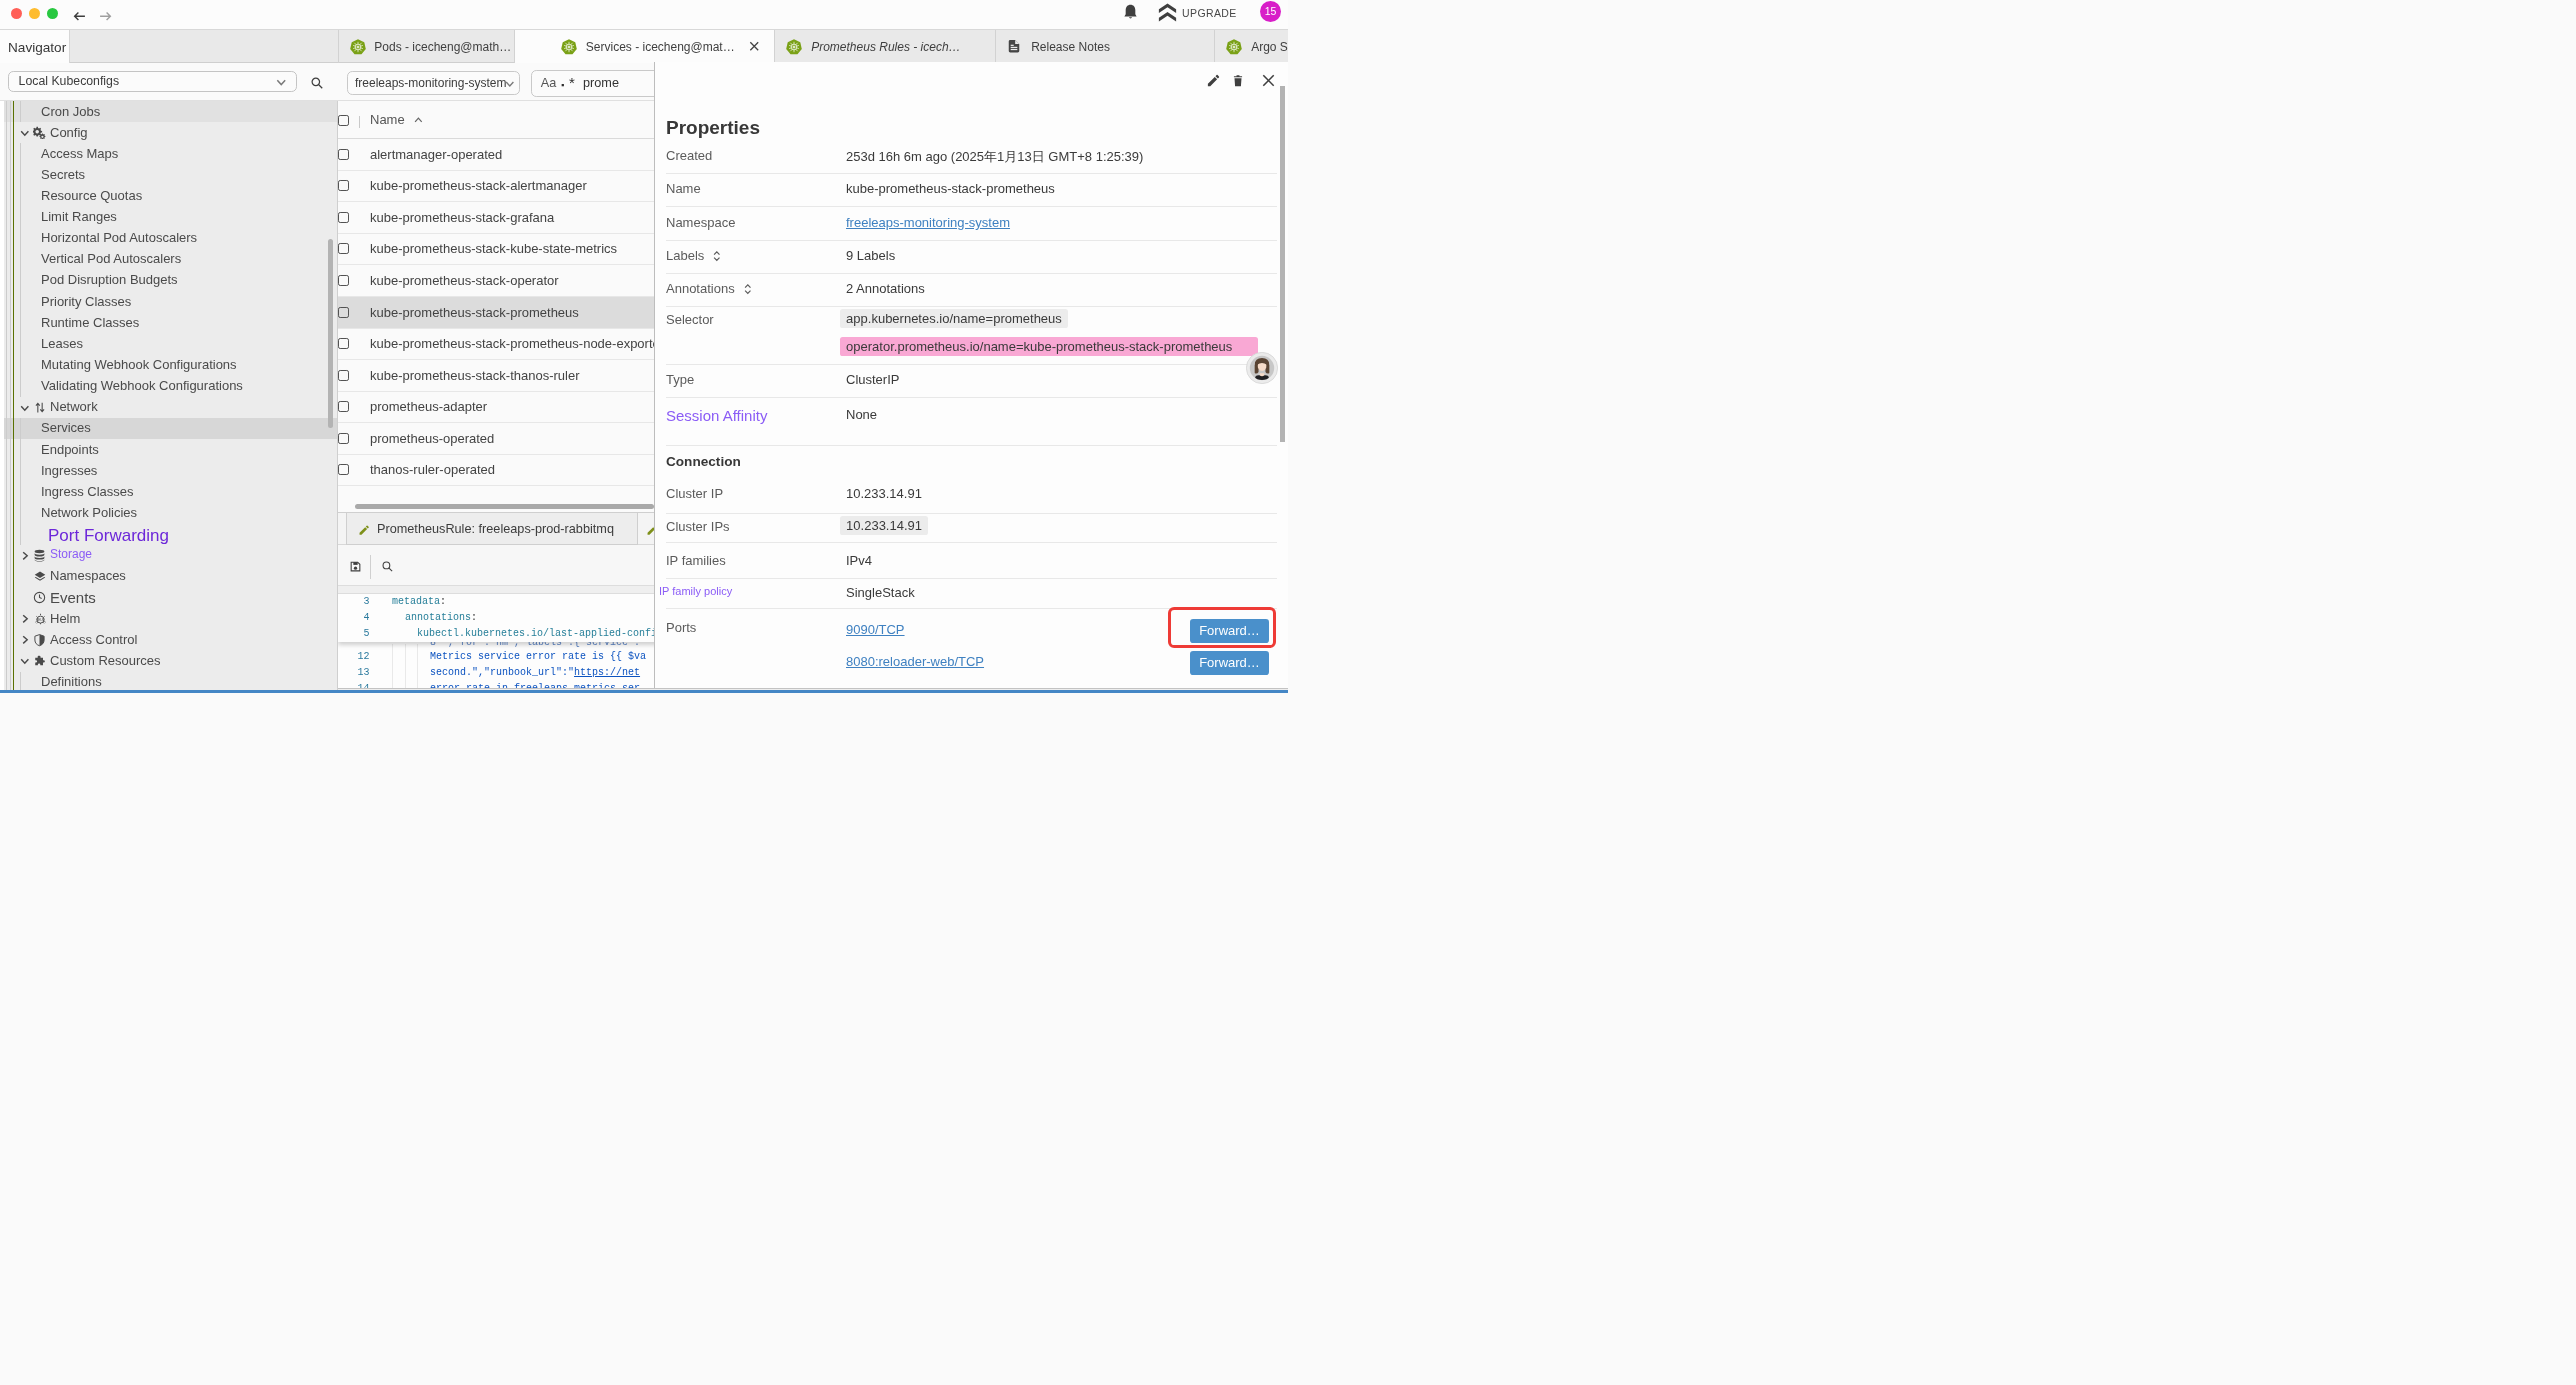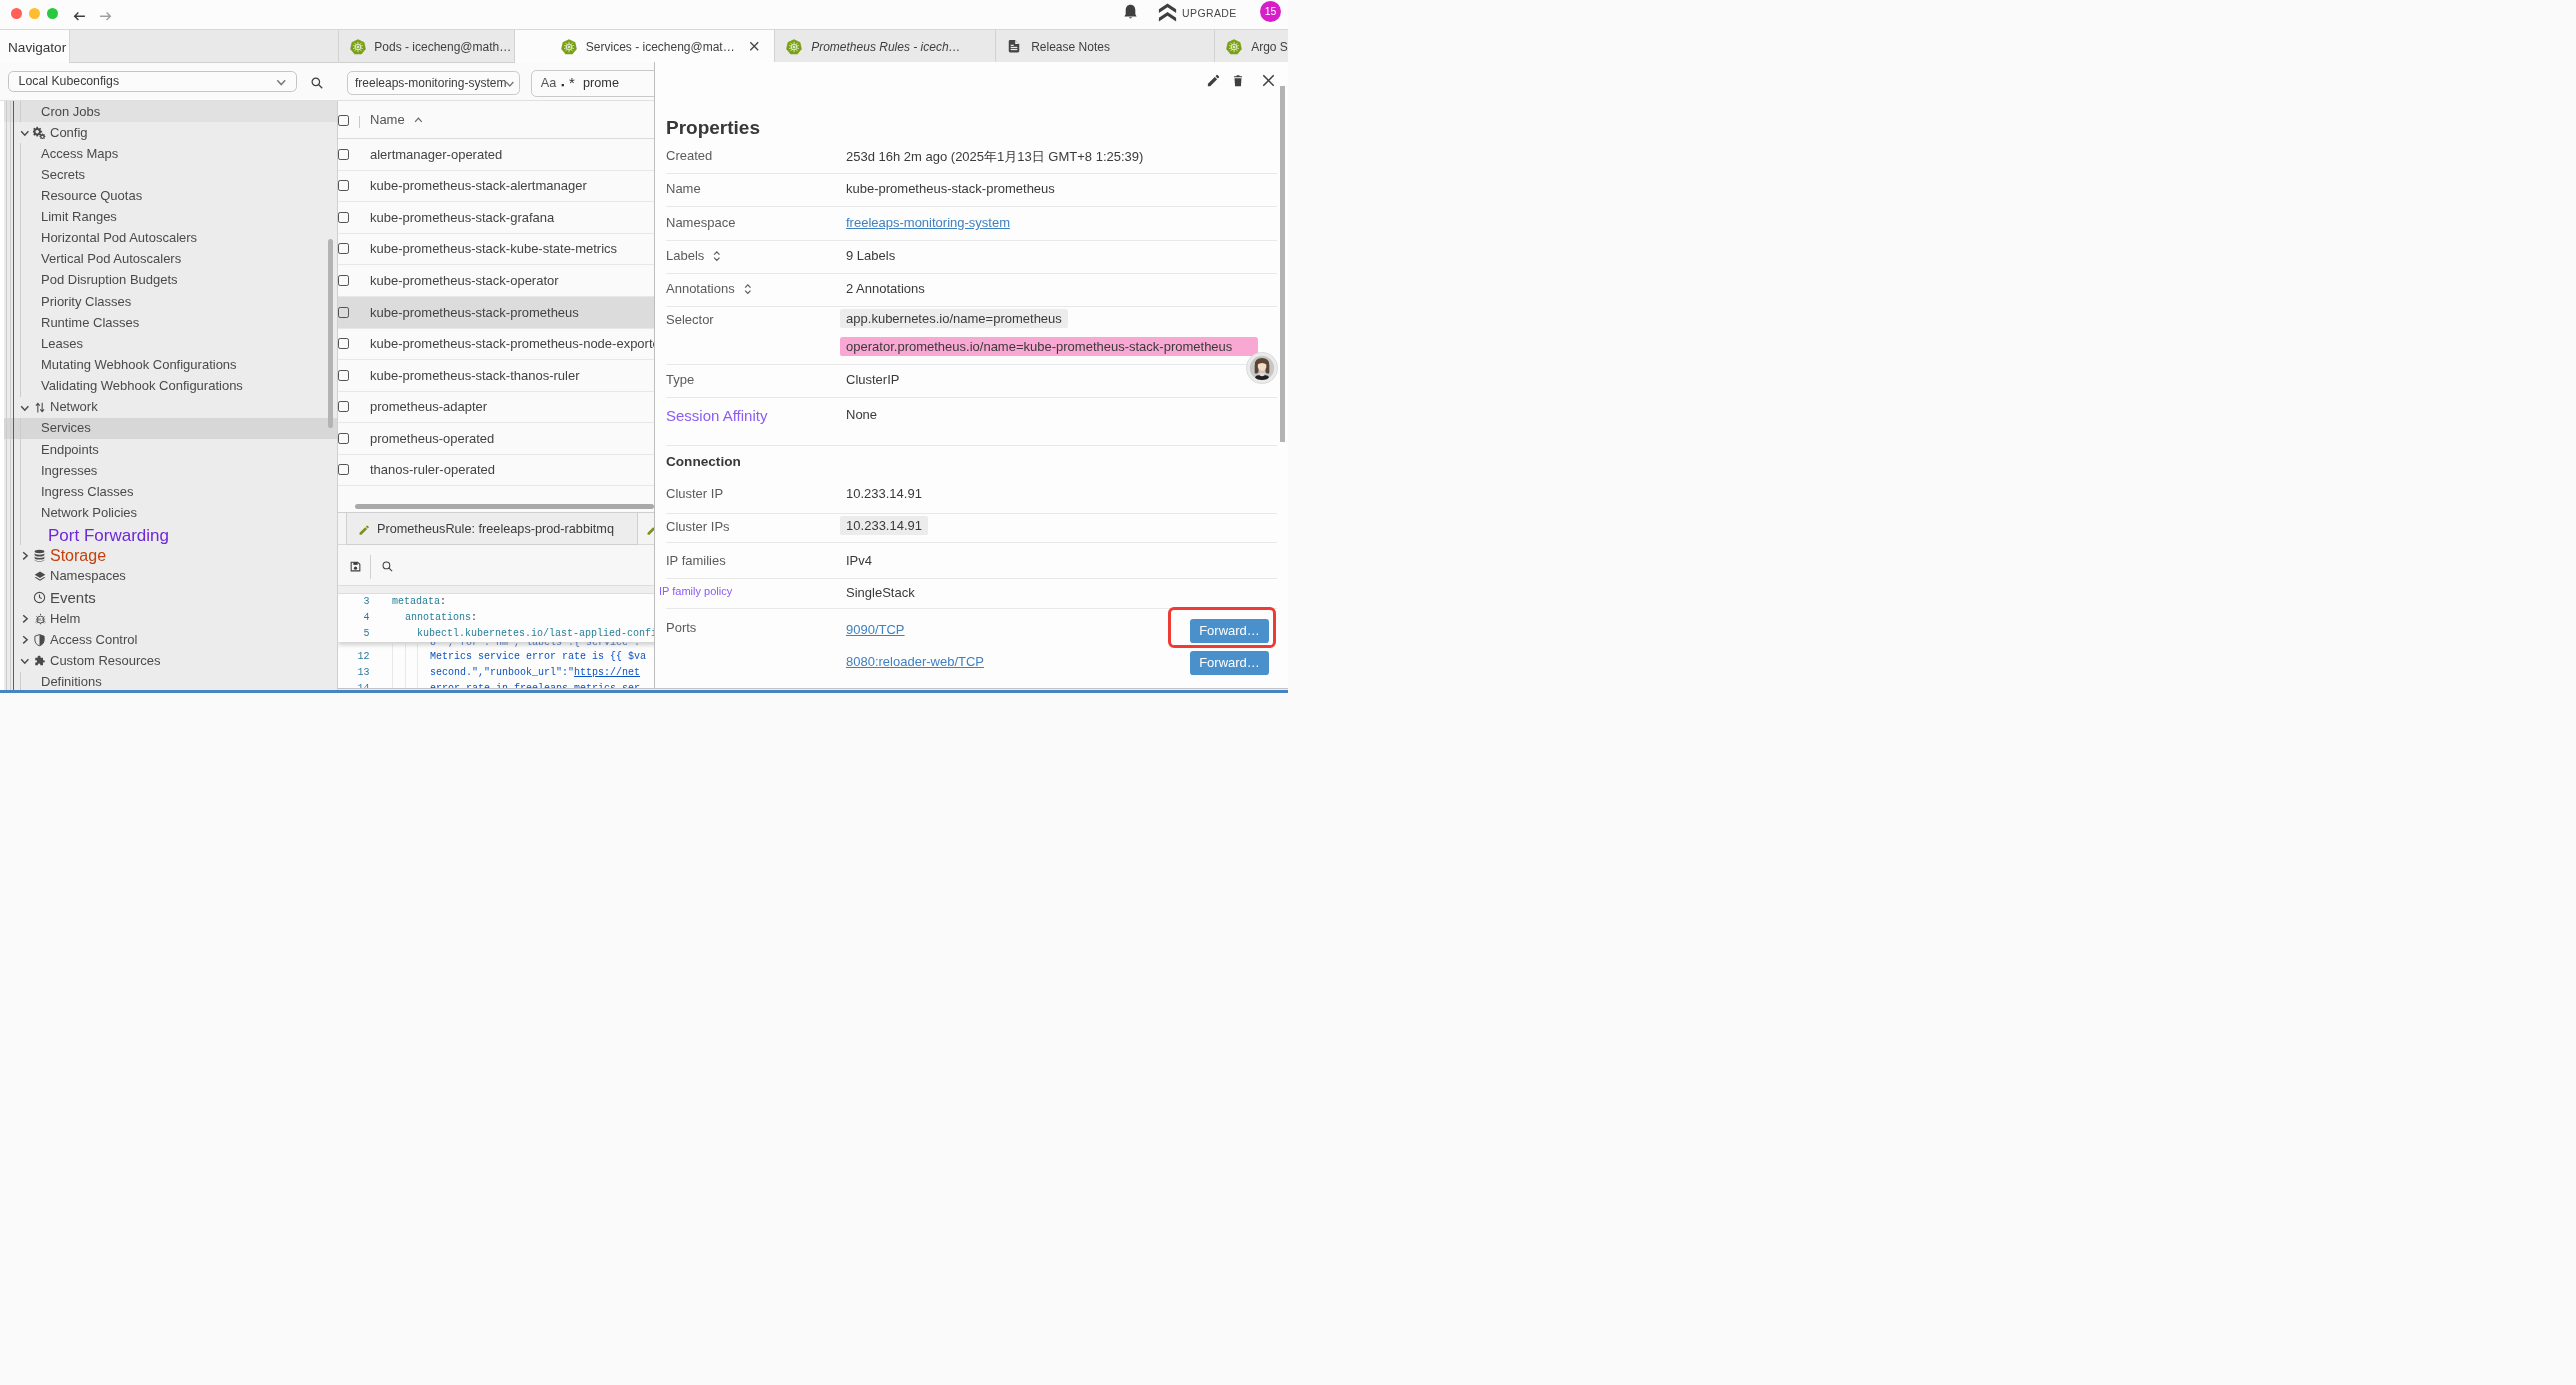--- a/index.html
+++ b/index.html
@@ -176,21 +176,21 @@
       <path d="M4 1.5 L9 6 L4 10.5" stroke="#4a4a4a" stroke-width="1.8" fill="none"></path>
     </svg>
     <div class="abs" style="left:33px;top:448px;width:14px;height:14px"><svg width="13" height="13" viewBox="0 0 24 24">
         <g fill="#4a4a4a">
           <ellipse cx="12" cy="4.5" rx="9" ry="3.2"></ellipse>
           <path d="M3 7.5 a9 3.2 0 0 0 18 0 l0 3.2 a9 3.2 0 0 1 -18 0 z"></path>
           <path d="M3 13.2 a9 3.2 0 0 0 18 0 l0 3.2 a9 3.2 0 0 1 -18 0 z"></path>
           <path d="M3 18.9 a9 3.2 0 0 0 18 0 l0 1.0 a9 3.2 0 0 1 -18 0 z"></path>
         </g>
       </svg></div>
-    <div class="abs" style="left:50px;top:446px;font-size:16px;color:#c2410c;white-space:nowrap">Storage</div>
+    <div class="abs" style="left:50px;top:446px;font-size:12px;color:#8b5cf6;white-space:nowrap">Storage</div>
     <div class="abs" style="left:33px;top:469px;width:14px;height:14px"><svg width="14" height="14" viewBox="0 0 24 24">
         <g fill="#4a4a4a">
           <path d="M12 2.5 L21 8 L12 13.5 L3 8 Z"></path>
           <path d="M12 16.2 L4.8 11.8 L3 13 L12 18.5 L21 13 L19.2 11.8 Z"></path>
         </g>
       </svg></div>
     <div class="abs" style="left:50px;top:467px;font-size:13px;color:#4a4a4a;white-space:nowrap">Namespaces</div>
     <div class="abs" style="left:33px;top:490px;width:14px;height:14px"><svg width="13" height="13" viewBox="0 0 24 24">
         <circle cx="12" cy="12" r="9.5" fill="none" stroke="#4a4a4a" stroke-width="2"></circle>
         <path d="M12 6.5 L12 12 L16 14" stroke="#4a4a4a" stroke-width="2" fill="none"></path>
@@ -329,21 +329,21 @@
         <path fill="#3f3f3f" d="M3 17.2 L3 21 L6.8 21 L17.8 10 L14 6.2 Z M20.7 7.1 a1.2 1.2 0 0 0 0 -1.7 L18.6 3.3 a1.2 1.2 0 0 0 -1.7 0 L15.2 5 L19 8.8 Z"></path>
       </svg></div>
     <div class="abs" style="left:576px;top:11.4px;"><svg width="14" height="15" viewBox="0 0 24 24">
         <path fill="#3f3f3f" d="M6 8 L18 8 L17 22 L7 22 Z M9.5 4.5 L9.5 3 L14.5 3 L14.5 4.5 L19 4.5 L19 6.5 L5 6.5 L5 4.5 Z"></path>
       </svg></div>
     <svg class="abs" style="left:607px;top:12.3px" width="13" height="13" viewBox="0 0 15 15">
       <path d="M1.5 1.5 L13.5 13.5 M13.5 1.5 L1.5 13.5" stroke="#3f3f3f" stroke-width="1.8"></path>
     </svg>
     <div class="abs" style="left:11px;top:55px;font-size:19px;font-weight:bold;color:#383838">Properties</div>
     <div class="abs" style="left:11px;top:86px;font-size:13px;color:#5b5b5b;white-space:nowrap">Created</div>
-    <div class="abs" style="left:191px;top:86px;font-size:13px;color:#3a3a3a;white-space:nowrap">253d 16h 2m ago (2025年1月13日 GMT+8 1:25:39)</div>
+    <div class="abs" style="left:191px;top:86px;font-size:13px;color:#3a3a3a;white-space:nowrap">253d 16h 6m ago (2025年1月13日 GMT+8 1:25:39)</div>
     <div class="abs" style="left:11.4px;right:11.4px;top:111px;height:0.9px;background:#e8e8e8"></div>
     <div class="abs" style="left:11px;top:119px;font-size:13px;color:#5b5b5b;white-space:nowrap">Name</div>
     <div class="abs" style="left:191px;top:119px;font-size:13px;color:#3a3a3a;white-space:nowrap">kube-prometheus-stack-prometheus</div>
     <div class="abs" style="left:11.4px;right:11.4px;top:144px;height:0.9px;background:#e8e8e8"></div>
     <div class="abs" style="left:11px;top:153px;font-size:13px;color:#5b5b5b;white-space:nowrap">Namespace</div>
     <div class="abs" style="left:191px;top:153px;font-size:13px;color:#3a3a3a;white-space:nowrap"><span style="color:#3f81c1;text-decoration:underline">freeleaps-monitoring-system</span></div>
     <div class="abs" style="left:11.4px;right:11.4px;top:178px;height:0.9px;background:#e8e8e8"></div>
     <div class="abs" style="left:11px;top:186px;font-size:13px;color:#5b5b5b;white-space:nowrap">Labels<span style="display:inline-block;vertical-align:-1.8px;margin-left:8px"><svg width="9.6" height="12.3" viewBox="0 0 12 16">
           <path d="M2.5 6 L6 2.5 L9.5 6 M2.5 10 L6 13.5 L9.5 10" stroke="#5b5b5b" stroke-width="1.6" fill="none"></path>
         </svg></span></div>

